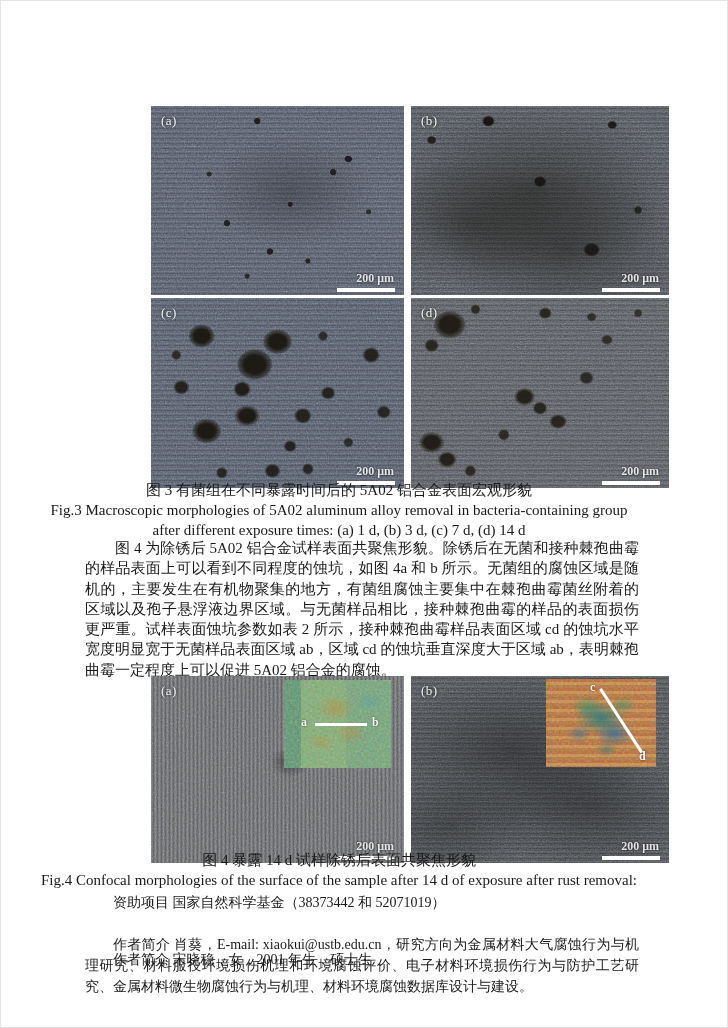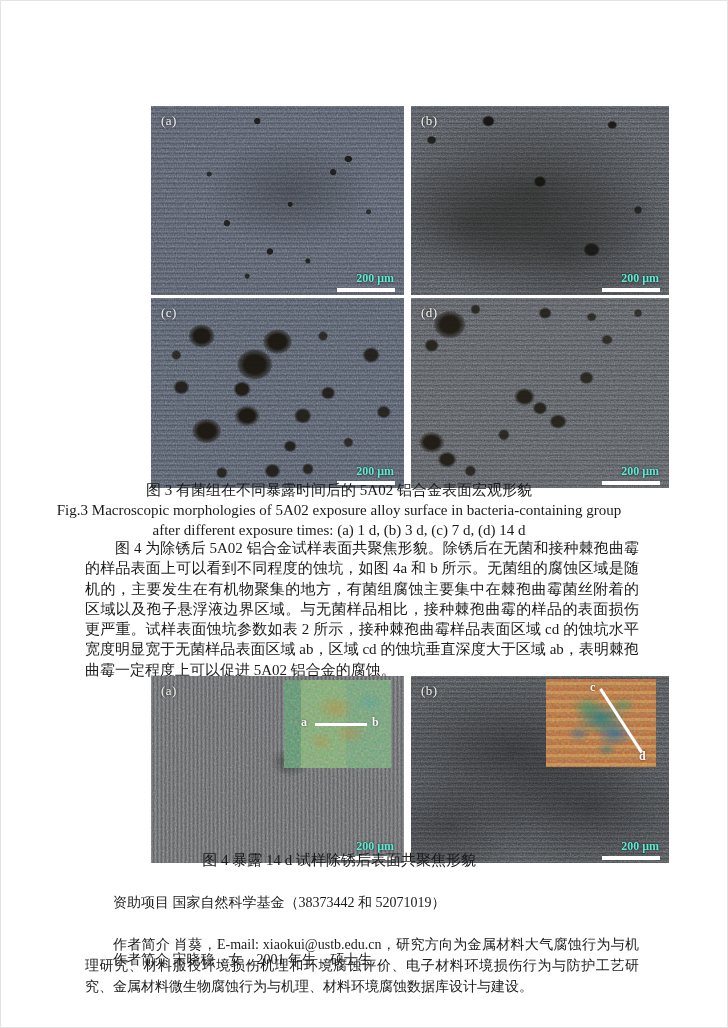--- a/index.html
+++ b/index.html
@@ -11,21 +11,21 @@
   
   .panel{position:absolute;overflow:hidden;}
   .grain{position:absolute;left:0;top:0;width:100%;height:100%;opacity:.5;}
   .layer{position:absolute;left:0;top:0;width:100%;height:100%;}
   .striae-h{background:repeating-linear-gradient(180deg,
       rgba(200,210,228,.12) 0 1px, rgba(10,10,14,.14) 2px 3px, rgba(255,255,255,0) 3px 5px);}
   .striae-v{background:repeating-linear-gradient(90deg,
       rgba(230,232,236,.14) 0 1px, rgba(8,8,10,.16) 2px 3px, rgba(255,255,255,0) 3px 4px);}
   .plabel{position:absolute;left:10px;top:7px;color:#f2f2ee;font-size:13px;letter-spacing:.5px;
       text-shadow:0 0 3px rgba(0,0,0,.8);}
-  .scale-text{position:absolute;right:10px;bottom:9px;color:#5eead4;font-weight:bold;
+  .scale-text{position:absolute;right:10px;bottom:9px;color:#e5e5e5;font-weight:bold;
       font-size:12px;text-shadow:0 0 2px rgba(0,0,0,.9);}
   .scale-bar{position:absolute;right:9px;bottom:3px;width:58px;height:4px;background:#ffffff;}
   
   .p3a{left:110px;top:89px;width:253px;height:189px;background:#4a5264;}
   .p3b{left:370px;top:89px;width:258px;height:189px;background:#454a52;}
   .p3c{left:110px;top:281px;width:253px;height:190px;background:#495365;}
   .p3d{left:370px;top:281px;width:258px;height:190px;background:#4e5258;}
   .p4a{left:110px;top:659px;width:253px;height:187px;background:#646669;}
   .p4b{left:370px;top:659px;width:258px;height:187px;background:#404448;}
   
@@ -191,21 +191,21 @@
         </svg>
       <div class="layer striae-h"></div>
       <div class="layer spots-d"></div>
       <span class="plabel">(d)</span>
       <span class="scale-text">200 μm</span>
       <span class="scale-bar"></span>
     </figure>
   </section>
 
   <div class="capline cap3zh">图 3  有菌组在不同暴露时间后的 5A02 铝合金表面宏观形貌</div>
-  <div class="capline cap3en1">Fig.3 Macroscopic morphologies of 5A02 exposure alloy surface in bacteria-containing group</div>
+  <div class="capline cap3en1">Fig.3 Macroscopic morphologies of 5A02 aluminum alloy removal in bacteria-containing group</div>
   <div class="capline cap3en2">after different exposure times: (a) 1 d, (b) 3 d, (c) 7 d, (d) 14 d</div>
 
   <p class="bodypar">图 4 为除锈后 5A02 铝合金试样表面共聚焦形貌。除锈后在无菌和接种棘孢曲霉的样品表面上可以看到不同程度的蚀坑，如图 4a 和 b 所示。无菌组的腐蚀区域是随机的，主要发生在有机物聚集的地方，有菌组腐蚀主要集中在棘孢曲霉菌丝附着的区域以及孢子悬浮液边界区域。与无菌样品相比，接种棘孢曲霉的样品的表面损伤更严重。试样表面蚀坑参数如表 2 所示，接种棘孢曲霉样品表面区域 cd 的蚀坑水平宽度明显宽于无菌样品表面区域 ab，区域 cd 的蚀坑垂直深度大于区域 ab，表明棘孢曲霉一定程度上可以促进 5A02 铝合金的腐蚀。</p>
 
   <section>
 
     <figure class="panel p4a">
       <svg class="grain" preserveAspectRatio="none">
           <rect width="100%" height="100%" filter="url(#fMetal)"></rect>
         </svg>
@@ -240,20 +240,21 @@
         <div class="profile-line line-cd"></div>
         <span class="ptlabel lab-p1b">c</span>
         <span class="ptlabel lab-p2b">d</span>
       </div>
       <span class="scale-text">200 μm</span>
       <span class="scale-bar"></span>
     </figure>
   </section>
 
   <div class="capline cap4zh">图 4  暴露 14 d 试样除锈后表面共聚焦形貌</div>
+  <div class="capline cap4en">Fig.4 Confocal morphologies of the surface of the sample after 14 d of exposure after rust removal:</div>
 
   <p class="fnpar fn1"><span>资助项目</span>&nbsp;<span>国家自然科学基金（38373442 和 52071019）</span></p>
 
   <p class="fnpar fn2"><span>作者简介</span>&nbsp;<span>宋晓稳，女，2001 年生，硕士生</span></p>
 
   <p class="fnpar fn3"><span>作者简介</span>&nbsp;<span>肖葵，E-mail: </span><span class="email">xiaokui@ustb.edu.cn</span><span>，研究方向为金属材料大气腐蚀行为与机理研究、材料服役环境损伤机理和环境腐蚀评价、电子材料环境损伤行为与防护工艺研究、金属材料微生物腐蚀行为与机理、材料环境腐蚀数据库设计与建设。</span></p>
 
 </div>
 
 </body></html>

